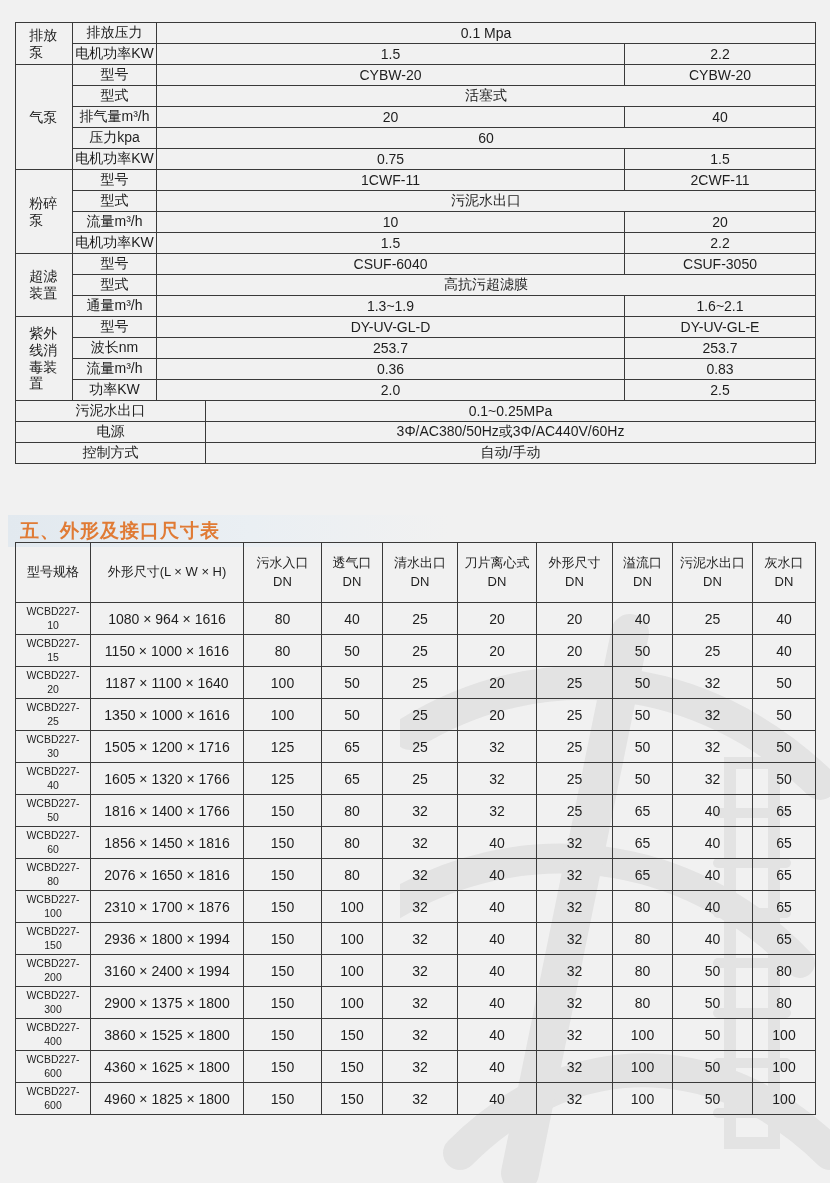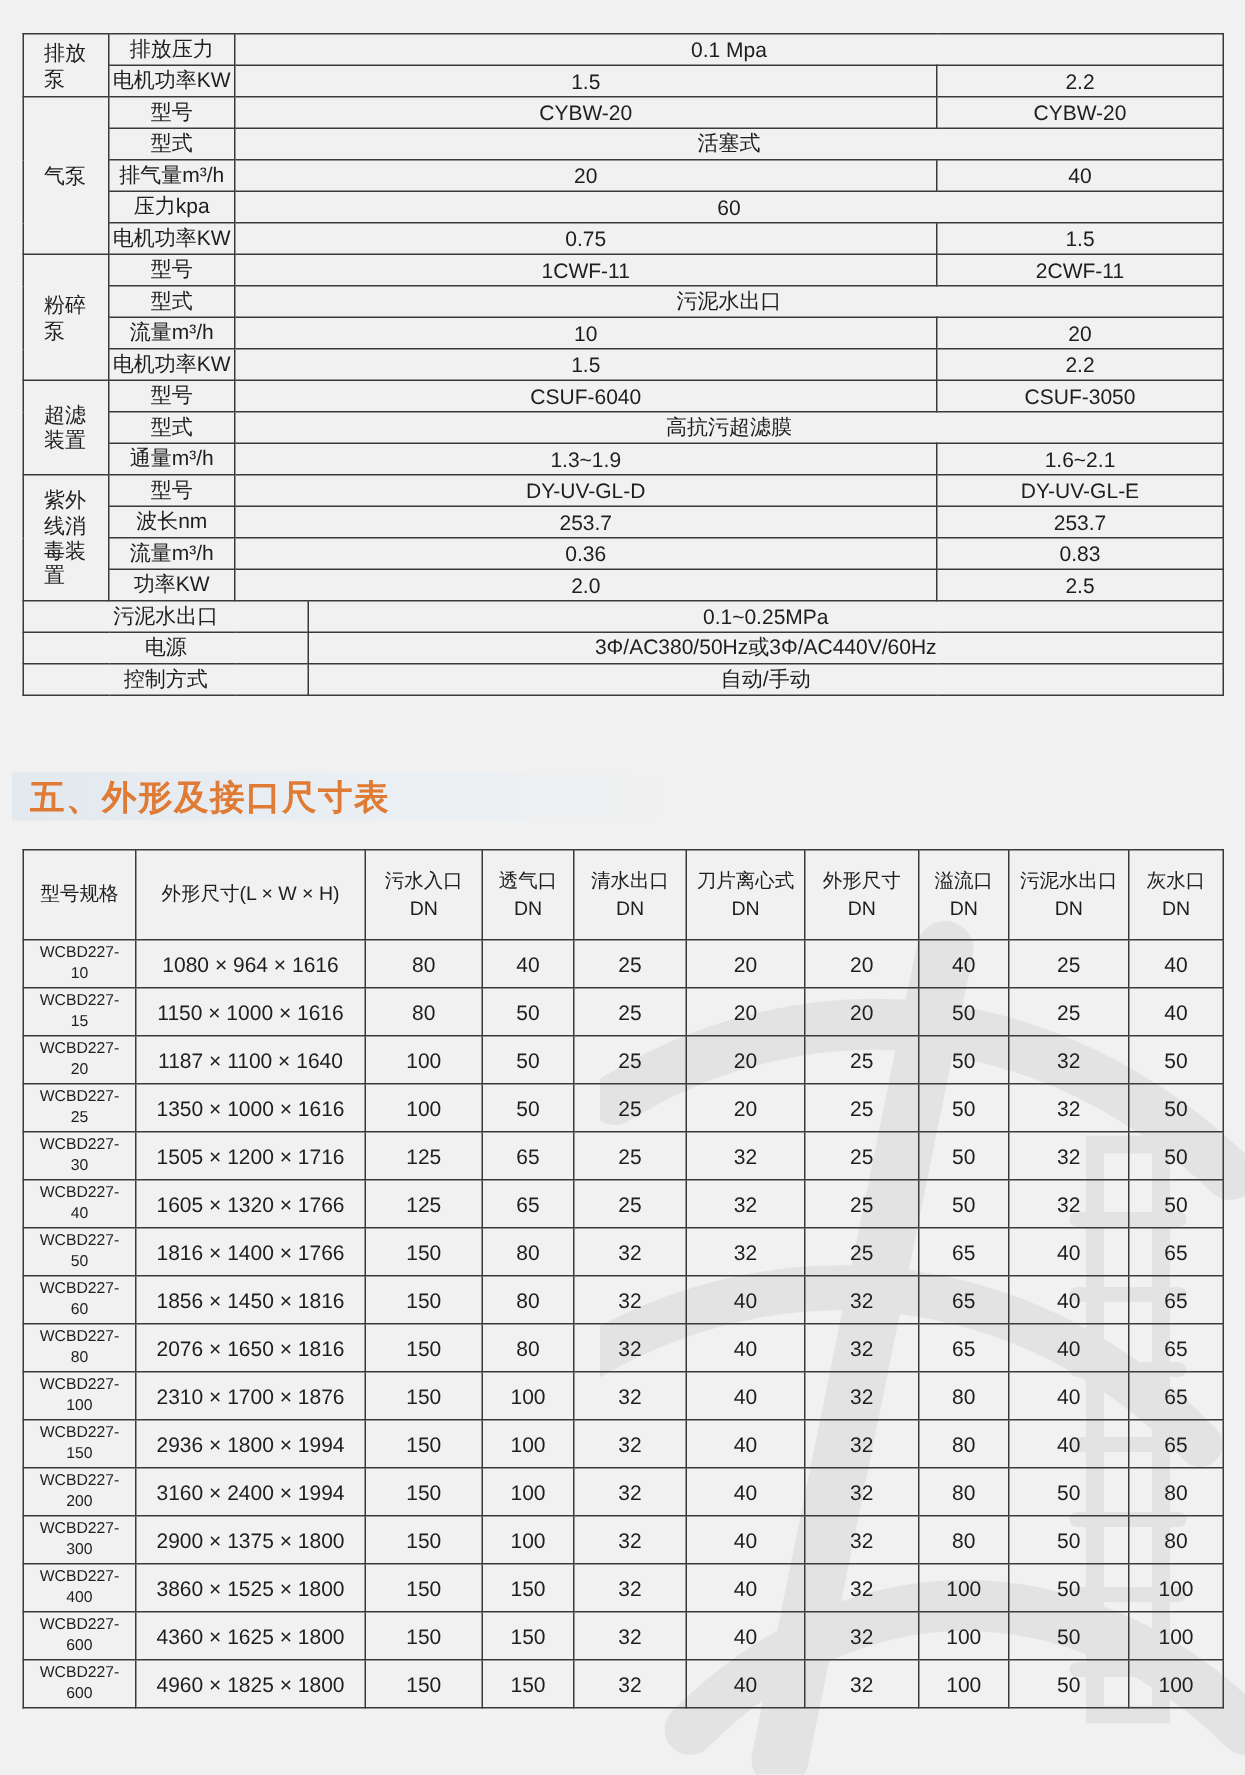--- a/index.html
+++ b/index.html
@@ -30,29 +30,29 @@
   #spec-table { left: 15px; top: 22px; width: 800px; font-size: 14px; }
   #spec-table td { height: 21px; }
   .group-cell span { display: inline-block; width: 2.1em; line-height: 1.2; text-align: left; }
   
   #section-title {
     position: absolute;
     left: 8px; top: 515px;
     width: 440px; height: 32px;
     line-height: 32px;
     padding-left: 12px;
-    font-size: 23px;
+    font-size: 19px;
     font-weight: bold;
     letter-spacing: 1px;
     color: var(--accent, #e07b35);
     background: linear-gradient(90deg, #e2e9ef 0%, #eaeff3 55%, rgba(234,239,243,0) 100%);
     z-index: 2;
   }
   
-  #dim-table { left: 15px; top: 566px; width: 800px; font-size: 14px; }
+  #dim-table { left: 15px; top: 542px; width: 800px; font-size: 14px; }
   #dim-table thead th { height: 60px; font-size: 13px; line-height: 1.4; }
   #dim-table tbody td { height: 32px; }
   .model-cell { font-size: 10.5px; line-height: 1.3; }
   
   #watermark {
     position: absolute;
     right: 0; bottom: 0;
     z-index: 1;
     opacity: 0.55;
   }

